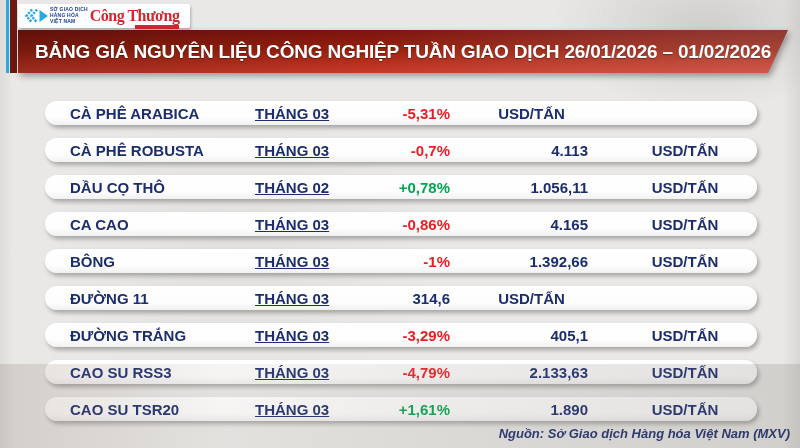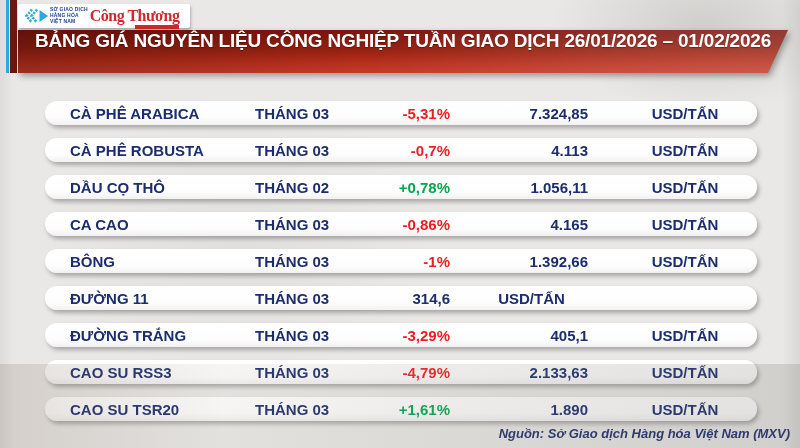--- a/index.html
+++ b/index.html
@@ -45,38 +45,38 @@
     font-size:16px; color:#d1272e; line-height:1; letter-spacing:-0.5px; }
   .ct-bar{ position:absolute; right:0; bottom:-4px; width:44px; height:4px; background:#d1272e; }
 
   
   .banner-wrap{ position:absolute; left:18px; top:30px; width:770px; height:43px;
     filter:drop-shadow(2px 3px 3px rgba(0,0,0,0.35)); }
   .banner{
     width:100%; height:100%;
     clip-path:polygon(0 0, 100% 0, calc(100% - 20px) 100%, 0 100%);
     background:linear-gradient(180deg,#7c140e 0%, #96200f 45%, #b92f1e 78%, #c43b28 100%);
-    position:relative; display:flex; align-items:flex-start; justify-content:center;
+    position:relative; display:flex; align-items:center; justify-content:center;
   }
   .banner::before{ content:""; position:absolute; inset:0;
     background:linear-gradient(100deg, rgba(0,0,0,0.22) 0%, rgba(0,0,0,0) 45%, rgba(255,255,255,0.10) 75%, rgba(255,255,255,0.16) 100%); }
   .banner-title{ position:relative; color:#fff; font-weight:bold; font-size:19px;
     letter-spacing:-0.2px; white-space:nowrap; text-shadow:0 1px 1px rgba(0,0,0,0.35); }
 
   
   .rows{ position:absolute; left:45px; top:101px; width:712px; }
   .row{
     height:24px; margin-bottom:13px; background:linear-gradient(180deg,#ffffff 0%, #fdfdfd 70%, #f1f1f1 100%);
     border-radius:12px; box-shadow:2px 3px 4px rgba(0,0,0,0.28);
     display:grid; grid-template-columns:185px 110px 85px 138px 169px;
     align-items:center; padding-left:25px;
     font-weight:bold; font-size:15px; color:#1b2d6e; white-space:nowrap;
   }
   .cell-name { text-align:left; }
-  .cell-month{ text-align:left; }
+  .cell-month{ text-align:left;text-decoration:underline; }
   .cell-pct  { text-align:right; }
   .cell-pct[data-dir="down"]{ color:#ed1c24; }
   .cell-pct[data-dir="up"]  { color:#00a650; }
   .cell-price{ text-align:right; }
   .cell-unit { text-align:center; padding-left:25px; }
 
   
   .footer-source{
     position:absolute; right:10px; bottom:7px;
     font-size:13px; font-weight:bold; font-style:italic; color:#1b2d6e; white-space:nowrap;
@@ -113,21 +113,20 @@
     <div class="banner">
       <span class="banner-title">BẢNG GIÁ NGUYÊN LIỆU CÔNG NGHIỆP TUẦN GIAO DỊCH 26/01/2026 – 01/02/2026</span>
     </div>
   </div>
 
   <div class="rows">
     <div class="row">
       <span class="cell-name">CÀ PHÊ ARABICA</span>
       <span class="cell-month">THÁNG 03</span>
       <span class="cell-pct" data-dir="down">-5,31%</span>
-      <span class="cell-price">7.324,85</span>
       <span class="cell-unit">USD/TẤN</span>
     </div>
     <div class="row">
       <span class="cell-name">CÀ PHÊ ROBUSTA</span>
       <span class="cell-month">THÁNG 03</span>
       <span class="cell-pct" data-dir="down">-0,7%</span>
       <span class="cell-price">4.113</span>
       <span class="cell-unit">USD/TẤN</span>
     </div>
     <div class="row">

